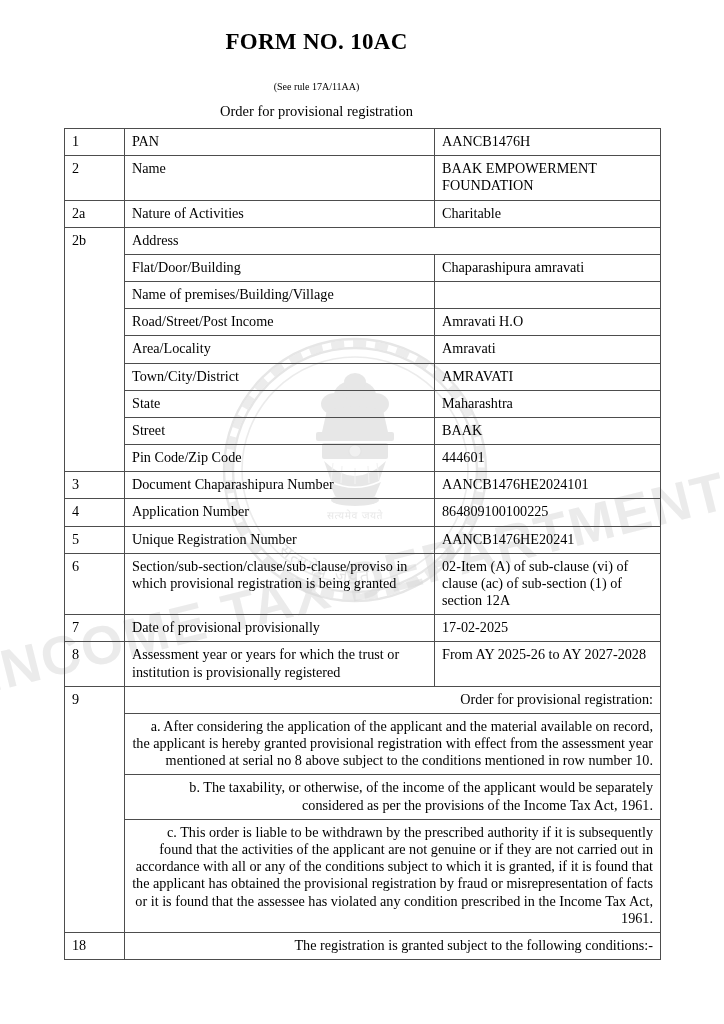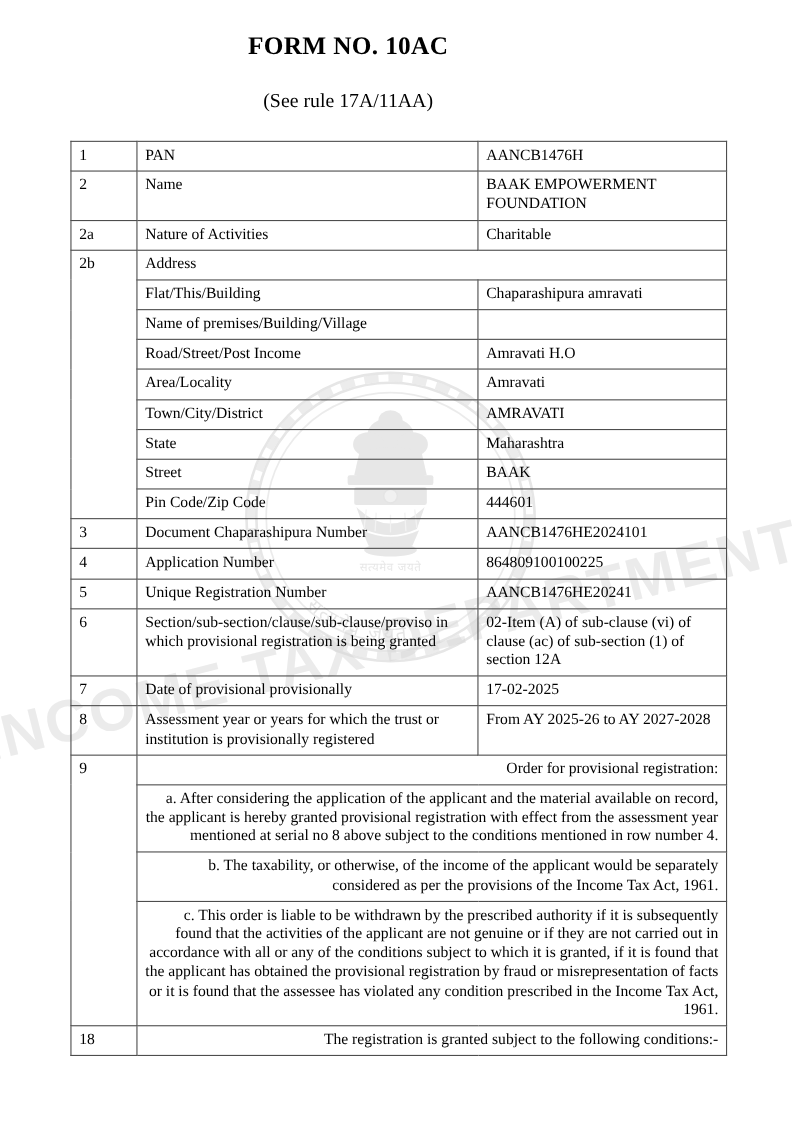--- a/index.html
+++ b/index.html
@@ -41,21 +41,21 @@
     text-align: center;
     font-size: 23px;
     font-weight: bold;
     letter-spacing: 0.3px;
     margin: 0;
     padding-top: 29px;
   }
 
   .doc-subtitle {
     text-align: center;
-    font-size: 18px;
+    font-size: 10px;
     margin: 0;
     padding-top: 26px;
   }
 
   .doc-subtitle2 {
     text-align: center;
     font-size: 14.5px;
     margin: 0;
     padding-top: 11px;
   }
@@ -151,20 +151,21 @@
     <text x="360" y="600" text-anchor="middle" font-family="Liberation Sans, sans-serif" font-size="54" font-weight="bold" fill="#d8d8d8" letter-spacing="2" transform="rotate(-14 360 600)">INCOME TAX DEPARTMENT</text>
   </g>
 </svg>
 
 <div id="page">
 
   <h1 class="doc-title">FORM NO. 10AC</h1>
 
   <p class="doc-subtitle">(See rule 17A/11AA)</p>
 
+  <p class="doc-subtitle2">Order for provisional registration</p>
 
   <table class="form-table">
     <colgroup>
       <col class="c-num">
         <col class="c-label">
         <col class="c-value">
     </colgroup>
     <tbody>
 
       <tr>
@@ -184,21 +185,21 @@
         <td class="label">Nature of Activities</td>
         <td class="value">Charitable</td>
       </tr>
 
       <tr>
         <td class="num" rowspan="9">2b</td>
         <td class="label" colspan="2">Address</td>
       </tr>
 
       <tr>
-        <td class="label">Flat/This/Building</td>
+        <td class="label">Flat/Door/Building</td>
         <td class="value">Chaparashipura amravati</td>
       </tr>
 
       <tr>
         <td class="label">Name of premises/Building/Village</td>
         <td class="value blank-cell"></td>
       </tr>
 
       <tr>
         <td class="label">Road/Street/Post Income</td>
@@ -265,21 +266,21 @@
         <td class="label">Assessment year or years for which the trust or institution is provisionally registered</td>
         <td class="value">From AY 2025-26 to AY 2027-2028</td>
       </tr>
 
       <tr>
         <td class="num" rowspan="4">9</td>
         <td class="label para" colspan="2">Order for provisional registration:</td>
       </tr>
 
       <tr>
-        <td class="para" colspan="2">a. After considering the application of the applicant and the material available on record, the applicant is hereby granted provisional registration with effect from the assessment year mentioned at serial no 8 above subject to the conditions mentioned in row number 4.</td>
+        <td class="para" colspan="2">a. After considering the application of the applicant and the material available on record, the applicant is hereby granted provisional registration with effect from the assessment year mentioned at serial no 8 above subject to the conditions mentioned in row number 10.</td>
       </tr>
 
       <tr>
         <td class="para" colspan="2">b. The taxability, or otherwise, of the income of the applicant would be separately considered as per the provisions of the Income Tax Act, 1961.</td>
       </tr>
 
       <tr>
         <td class="para" colspan="2">c. This order is liable to be withdrawn by the prescribed authority if it is subsequently found that the activities of the applicant are not genuine or if they are not carried out in accordance with all or any of the conditions subject to which it is granted, if it is found that the applicant has obtained the provisional registration by fraud or misrepresentation of facts or it is found that the assessee has violated any condition prescribed in the Income Tax Act, 1961.</td>
       </tr>
 

